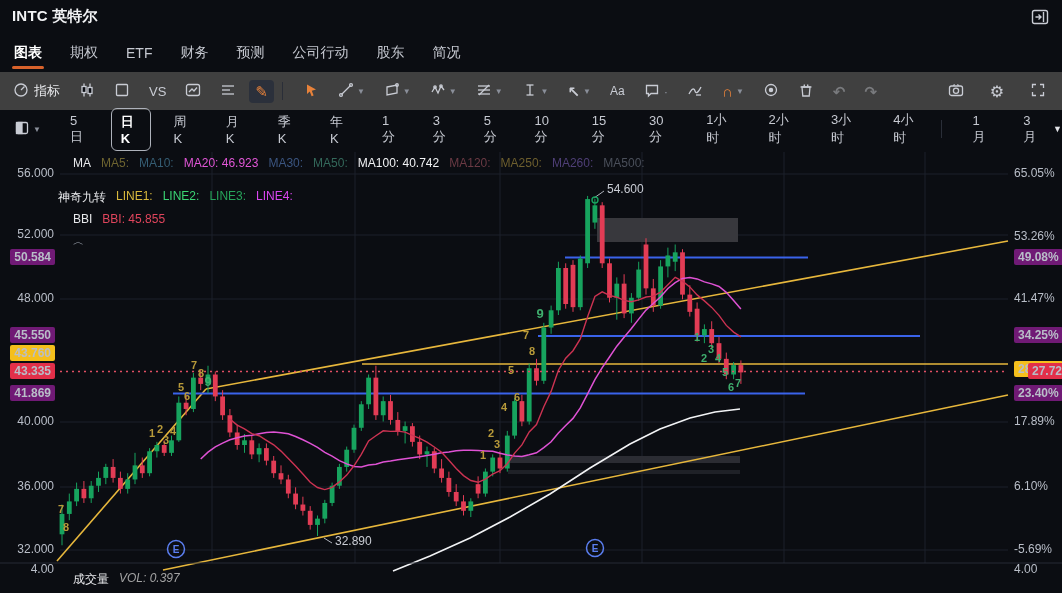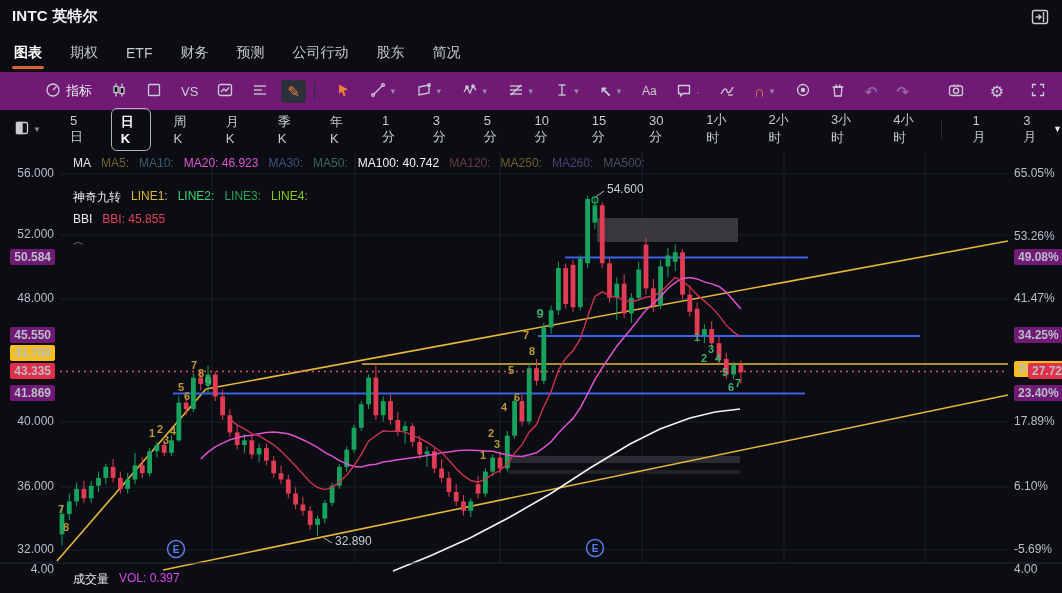--- a/index.html
+++ b/index.html
@@ -12,21 +12,21 @@
   .quote{font-size:15px;font-weight:bold;margin-left:16px;}
   .quote span{margin-right:10px;}
   #panel-btn{position:absolute;right:12px;top:7px;width:20px;height:20px;cursor:pointer;}
   
   #tabs{top:32px;height:40px;background:#0b0d12;}
   .tab{font-size:14px;margin-left:24px;padding:9px 2px 7px;color:#c6c9d1;cursor:pointer;position:relative;}
   .tab:first-child{margin-left:12px;}
   .tab.active{color:#ffffff;font-weight:bold;}
   .tab.active:after{content:"";position:absolute;left:0;right:0;bottom:0;height:3px;background:#d8622b;border-radius:2px;}
   
-  #toolbar{top:72px;height:38px;background:#701a75;padding-left:32px;}
+  #toolbar{top:72px;height:38px;background:#404040;}
   .tool{display:flex;align-items:center;margin-left:7px;padding:4px 6px;border-radius:4px;cursor:pointer;
         font-size:13px;color:#c9ccd4;white-space:nowrap;}
   .tool.active{background:#2b303b;}
   .tool .glyph{font-size:15px;line-height:15px;}
   .tool .caret{font-size:8px;color:#8a8f9a;margin-left:3px;}
   .tool-label{margin-left:5px;color:#e8e9ec;}
   .vsep{width:1px;height:18px;background:#2a2e38;margin:0 8px;}
   #toolbar-right{position:absolute;right:10px;top:0;height:38px;display:flex;align-items:center;}
   .dim{opacity:.42;}
   
@@ -513,26 +513,26 @@
     <span class="lg-item" style="color:#355d73">MA10:</span>
     <span class="lg-item" style="color:#e156d6">MA20: 46.923</span>
     <span class="lg-item" style="color:#3b5580">MA30:</span>
     <span class="lg-item" style="color:#34695b">MA50:</span>
     <span class="lg-item" style="color:#f2f3f5">MA100: 40.742</span>
     <span class="lg-item" style="color:#6b3a44">MA120:</span>
     <span class="lg-item" style="color:#6e5f2e">MA250:</span>
     <span class="lg-item" style="color:#4f3f77">MA260:</span>
     <span class="lg-item" style="color:#4a4f5a">MA500:</span>
   </div>
-<div class="overlay lg-row" id="legend-nine" style="left:73px;top:189px;">
+<div class="overlay lg-row" id="legend-nine" style="left:58px;top:189px;">
     <span class="lg-title">神奇九转</span>
     <span class="lg-item" style="color:#d9b83c">LINE1:</span>
     <span class="lg-item" style="color:#3bd473">LINE2:</span>
     <span class="lg-item" style="color:#27a35a">LINE3:</span>
-    <span class="lg-item" style="color:#84cc16">LINE4:</span>
+    <span class="lg-item" style="color:#d946ef">LINE4:</span>
   </div>
 <div class="overlay lg-row" id="legend-bbi" style="left:73px;top:212px;">
     <span class="lg-title">BBI</span>
     <span class="lg-item" style="color:#e0455c">BBI: 45.855</span>
   </div>
 <div id="chevron">︿</div>
 
 <div class="overlay" id="axisL" style="left:0;top:0;width:58px;height:593px;">
     <div style="top: 166px; margin-left: 20px;">56.000</div>
     <div style="top: 227px;">52.000</div>
@@ -557,14 +557,14 @@
     <div style="top: 562px;">4.00</div>
     <div class="badge b-blue" style="top: 249px; left: 2px;">49.08%</div>
     <div class="badge b-blue" style="top: 327px; left: 2px;">34.25%</div>
     <div class="badge b-yellow" style="top: 329px; left: 2px; margin-top: 32px;">28.97%</div>
     <div class="badge b-red" style="top: 363px; left: 16px;">27.72%</div>
     <div class="badge b-blue" style="top: 385px; left: 2px;">23.40%</div>
   </div>
 
 <div class="overlay lg-row" id="vol-legend" style="left:73px;top:571px;">
   <span class="lg-title">成交量</span>
-  <span id="vol-val" style="color: #d946ef;">VOL: 0.397</span>
+  <span id="vol-val" style="color: #a3a3a3; font-style: italic;">VOL: 0.397</span>
 </div>
 
 </body></html>

